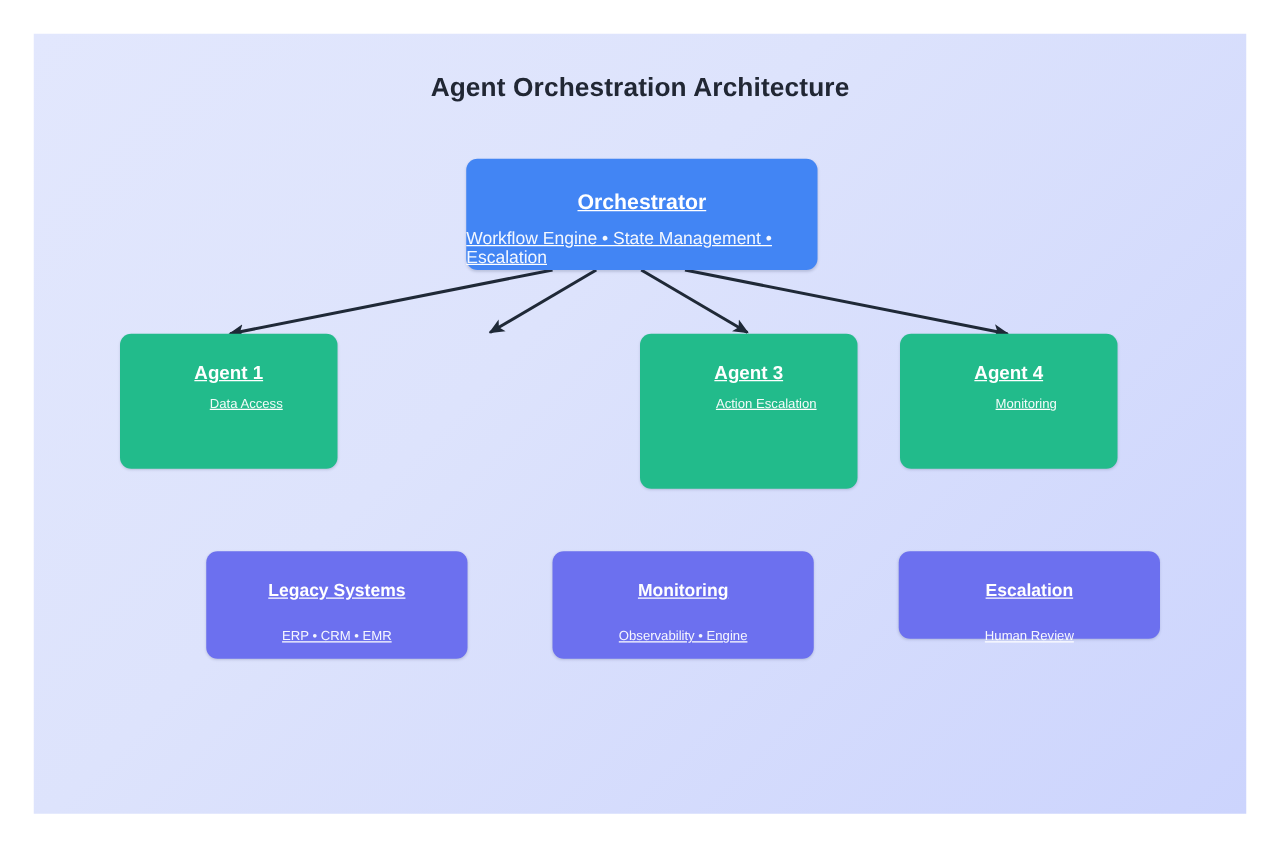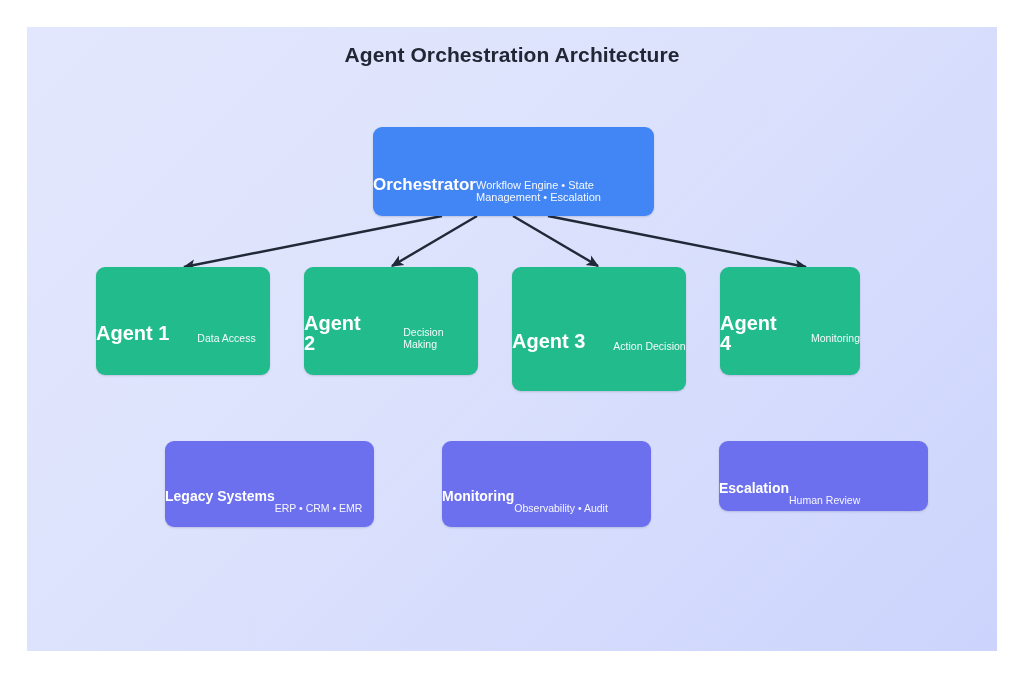--- a/index.html
+++ b/index.html
@@ -25,21 +25,21 @@
     left: 27px;
     top: 27px;
     width: 970px;
     height: 624px;
     background: linear-gradient(135deg, #e2e7fd 0%, #dde3fc 40%, #ccd4fd 100%);
   }
   
   #diagram-title {
     position: absolute;
     left: 0;
-    top: 16px;
+    top: 32px;
     width: 970px;
     text-align: center;
     font-size: 21px;
     font-weight: bold;
     color: #212734;
     letter-spacing: 0.1px;
   }
   
   #arrow-layer {
     position: absolute;
@@ -48,45 +48,47 @@
     width: 970px;
     height: 624px;
     pointer-events: none;
   }
   
   .node {
     position: absolute;
     border-radius: 9px;
     box-sizing: border-box;
     display: flex;
+    flex-direction: column;
     align-items: center;
     color: #ffffff;
     box-shadow: 0 1px 2px rgba(40, 50, 90, 0.18);
+    text-decoration: underline;
   }
   .node .node-title {
     font-weight: bold;
     line-height: 1;
   }
   .node .node-sub {
     line-height: 1.1;
     color: rgba(255,255,255,0.94);
   }
   
   .node.orchestrator {
     background: #4285f4;
     padding-top: 26px;
   }
   .node.orchestrator .node-title { font-size: 17px; }
-  .node.orchestrator .node-sub { font-size: 11px; margin-top: 13px; }
+  .node.orchestrator .node-sub { font-size: 14px; margin-top: 13px; }
   
   .node.agent {
     background: #22bb8b;
     padding-top: 24px;
   }
-  .node.agent .node-title { font-size: 20px; }
+  .node.agent .node-title { font-size: 15px; }
   .node.agent .node-sub { font-size: 10.5px; margin-top: 12px; margin-left: 28px; }
   
   .node.support {
     background: #6c70ef;
     padding-top: 24px;
   }
   .node.support .node-title { font-size: 14px; }
   .node.support .node-sub { font-size: 10.5px; margin-top: 25px; }
 </style>
 </head>
@@ -113,40 +115,36 @@
 
     <div class="node orchestrator" style="left: 346px; top: 100px; width: 281px; height: 89px;">
       <div class="node-title">Orchestrator</div>
       <div class="node-sub">Workflow Engine • State Management • Escalation</div>
     </div>
 
     <div class="node agent" style="left: 69px; top: 240px; width: 174px; height: 108px;">
       <div class="node-title">Agent 1</div>
       <div class="node-sub">Data Access</div>
     </div>
-    <div class="node agent" style="left: 277px; top: 240px; width: 174px; height: 108px;">
-      <div class="node-title">Agent 2</div>
-      <div class="node-sub">Decision Making</div>
-    </div>
     <div class="node agent" style="left: 485px; top: 240px; width: 174px; height: 124px;">
       <div class="node-title">Agent 3</div>
-      <div class="node-sub">Action Decision</div>
+      <div class="node-sub">Action Escalation</div>
     </div>
-    <div class="node agent" style="left: 693px; top: 240px; width: 140px; height: 108px;">
+    <div class="node agent" style="left: 693px; top: 240px; width: 174px; height: 108px;">
       <div class="node-title">Agent 4</div>
       <div class="node-sub">Monitoring</div>
     </div>
 
     <div class="node support" style="left: 138px; top: 414px; width: 209px; height: 86px;">
       <div class="node-title">Legacy Systems</div>
       <div class="node-sub">ERP • CRM • EMR</div>
     </div>
     <div class="node support" style="left: 415px; top: 414px; width: 209px; height: 86px;">
       <div class="node-title">Monitoring</div>
-      <div class="node-sub">Observability • Audit</div>
+      <div class="node-sub">Observability • Engine</div>
     </div>
     <div class="node support" style="left: 692px; top: 414px; width: 209px; height: 70px;">
       <div class="node-title">Escalation</div>
       <div class="node-sub">Human Review</div>
     </div>
 
   </div>
 </div>
 
 </body></html>

